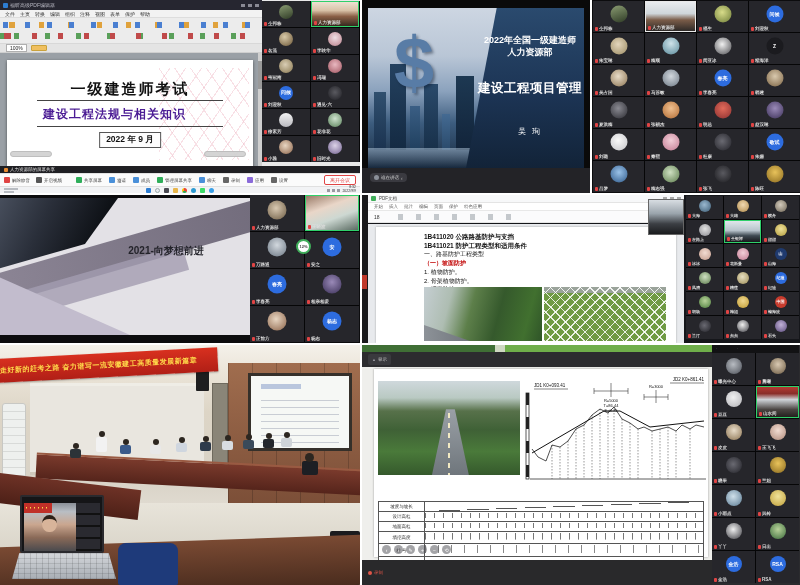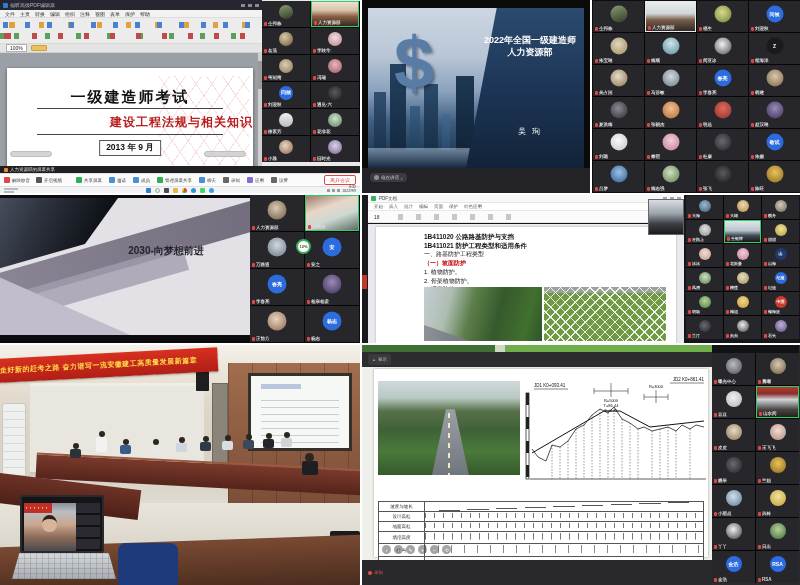--- a/index.html
+++ b/index.html
@@ -50,27 +50,27 @@
       repeating-linear-gradient(90deg,#4a7fd1 0 5px,rgba(0,0,0,0) 5px 22px),
       repeating-linear-gradient(90deg,#e0a23c 0 5px,rgba(0,0,0,0) 5px 29px),
       repeating-linear-gradient(90deg,#c04a4a 0 5px,rgba(0,0,0,0) 5px 26px),
       repeating-linear-gradient(90deg,#5aa05a 0 5px,rgba(0,0,0,0) 5px 31px);
     background-size:100% 6px,100% 6px,100% 6px,100% 6px;
     background-position:3px 4px,10px 4px,6px 15px,14px 15px;background-repeat:repeat-x;}
   .fxsub{left:0;top:44px;width:262px;height:9px;background:#e4e4e4;display:flex;align-items:center;gap:4px;padding:0 6px;border-bottom:1px solid #cfcfcf;}
   .fxsub .zoombox{font-size:5px;color:#222;background:#fff;border:1px solid #b0b0b0;padding:0 3px;line-height:6px;}
   .fxsub .hot{width:16px;height:6px;background:#f0c060;border:1px solid #caa23c;border-radius:1px;}
   .fxdoc{left:0;top:53px;width:262px;height:113px;background:#9aa0a6;}
-  .fxpage{position:absolute;left:7px;top:15px;width:246px;height:136px;background:#fff;box-shadow:0 1px 3px rgba(0,0,0,.5);}
+  .fxpage{position:absolute;left:7px;top:7px;width:246px;height:136px;background:#fff;box-shadow:0 1px 3px rgba(0,0,0,.5);}
   .fxwm{position:absolute;right:4px;top:8px;width:90px;height:92px;opacity:.5;
     background:repeating-linear-gradient(55deg,rgba(226,120,145,.45) 0 1px,rgba(0,0,0,0) 1px 13px),
                repeating-linear-gradient(-55deg,rgba(226,120,145,.45) 0 1px,rgba(0,0,0,0) 1px 13px);}
   .doct1{position:absolute;left:0;top:20px;width:100%;text-align:center;font-size:15px;font-weight:bold;color:#111;letter-spacing:2px;}
   .dochr{position:absolute;left:30px;width:186px;height:1px;background:#444;}
-  .doct2{position:absolute;left:0;top:46px;width:100%;text-align:right;font-size:12px;font-weight:bold;color:#b91c1c;font-family:"Liberation Serif",serif;letter-spacing:1px;padding-left:36px;}
+  .doct2{position:absolute;left:0;top:46px;width:100%;text-align:left;font-size:12px;font-weight:bold;color:#4c1d95;font-family:"Liberation Serif",serif;letter-spacing:1px;padding-left:36px;}
   .doct3{position:absolute;left:50%;top:72px;transform:translateX(-50%);font-size:8.5px;font-weight:bold;color:#111;border:1px solid #555;padding:1px 6px;background:#fdfdfd;}
   .fxpill{position:absolute;height:6px;border-radius:3px;background:#d2d2d2;opacity:.95;border:1px solid #bbb;}
   .fxscroll{position:absolute;right:0;top:0;width:4px;height:100%;background:#cfcfcf;}
   .fxscroll b{position:absolute;left:0;top:8px;width:4px;height:28px;background:#9a9a9a;display:block;}
   .sharebar{left:0;top:166px;width:360px;height:7px;background:#1f1f23;display:flex;align-items:center;gap:2px;padding:0 4px;}
   .sharebar i{width:4px;height:4px;background:#e8892f;border-radius:1px;flex:none;}
   .sharebar span{font-size:4.5px;color:#e8e8e8;white-space:nowrap;}
   .meetbar{left:0;top:173px;width:360px;height:13px;background:#fbfbfb;border-top:1px solid #e2e2e2;display:flex;align-items:center;padding:0 4px;gap:6px;}
   .mgrp{display:flex;align-items:center;gap:2px;}
   .mico{width:6px;height:6px;border-radius:1px;flex:none;}
@@ -252,21 +252,21 @@
       <span class="zoombox">100%</span>
       <b class="hot"></b>
     </div>
     <div class="abs fxdoc">
       <div class="fxpage">
         <div class="fxwm"></div>
         <div class="doct1">一级建造师考试</div>
         <div class="dochr" style="top:40px;"></div>
         <div class="doct2">建设工程法规与相关知识</div>
         <div class="dochr" style="top:66px;"></div>
-        <div class="doct3">2013 年 9 月</div>
+        <div class="doct3">2022 年 9 月</div>
       </div>
       <span class="fxpill" style="left:10px;top:98px;width:42px;"></span>
       <span class="fxpill" style="left:204px;top:98px;width:42px;"></span>
       <div class="fxscroll">
           <b></b>
         </div>
     </div>
 
     <div class="pgrid g-p1">
 
@@ -438,20 +438,21 @@
 
   <section class="panel" id="p2">
     <div class="abs p2slide">
       <div class="p2bldg"></div>
       <div class="p2refl"></div>
       <span class="p2dollar">$</span>
       <div class="p2navy"></div>
       <div class="p2text">
         <div class="p2h" style="top:26px;">2022年全国一级建造师</div>
         <div class="p2h" style="top:38px;">人力资源部</div>
+        <div class="p2title">建设工程项目管理</div>
         <div class="p2lect">吴 珣</div>
       </div>
     </div>
     <div class="abs p2bar">
       <span class="p2pill">
         <i></i>
         <span>谁在讲话</span>
         <b>‹</b>
       </span>
     </div>
@@ -631,21 +632,21 @@
       </div>
   </section>
 
   <section class="panel" id="p4">
     <div class="abs p4slide">
       <div class="p4bldg"></div>
       <div class="p4band"></div>
       <div class="p4band2"></div>
       <div class="p4tri"></div>
       <div class="p4text">
-        <div class="p4line">2030-向梦想前进</div>
+        <div class="p4line">2021-向梦想前进</div>
       </div>
     </div>
     <div class="pgrid g-p4">
 
     <div class="ptile">
         <span class="pavatar" style="background: radial-gradient(circle at 45% 40%, rgb(217, 201, 178), rgb(107, 90, 66));"></span>
         <span class="pname">
             <i class="mic"></i>
             <b>人力资源部</b>
           </span>

